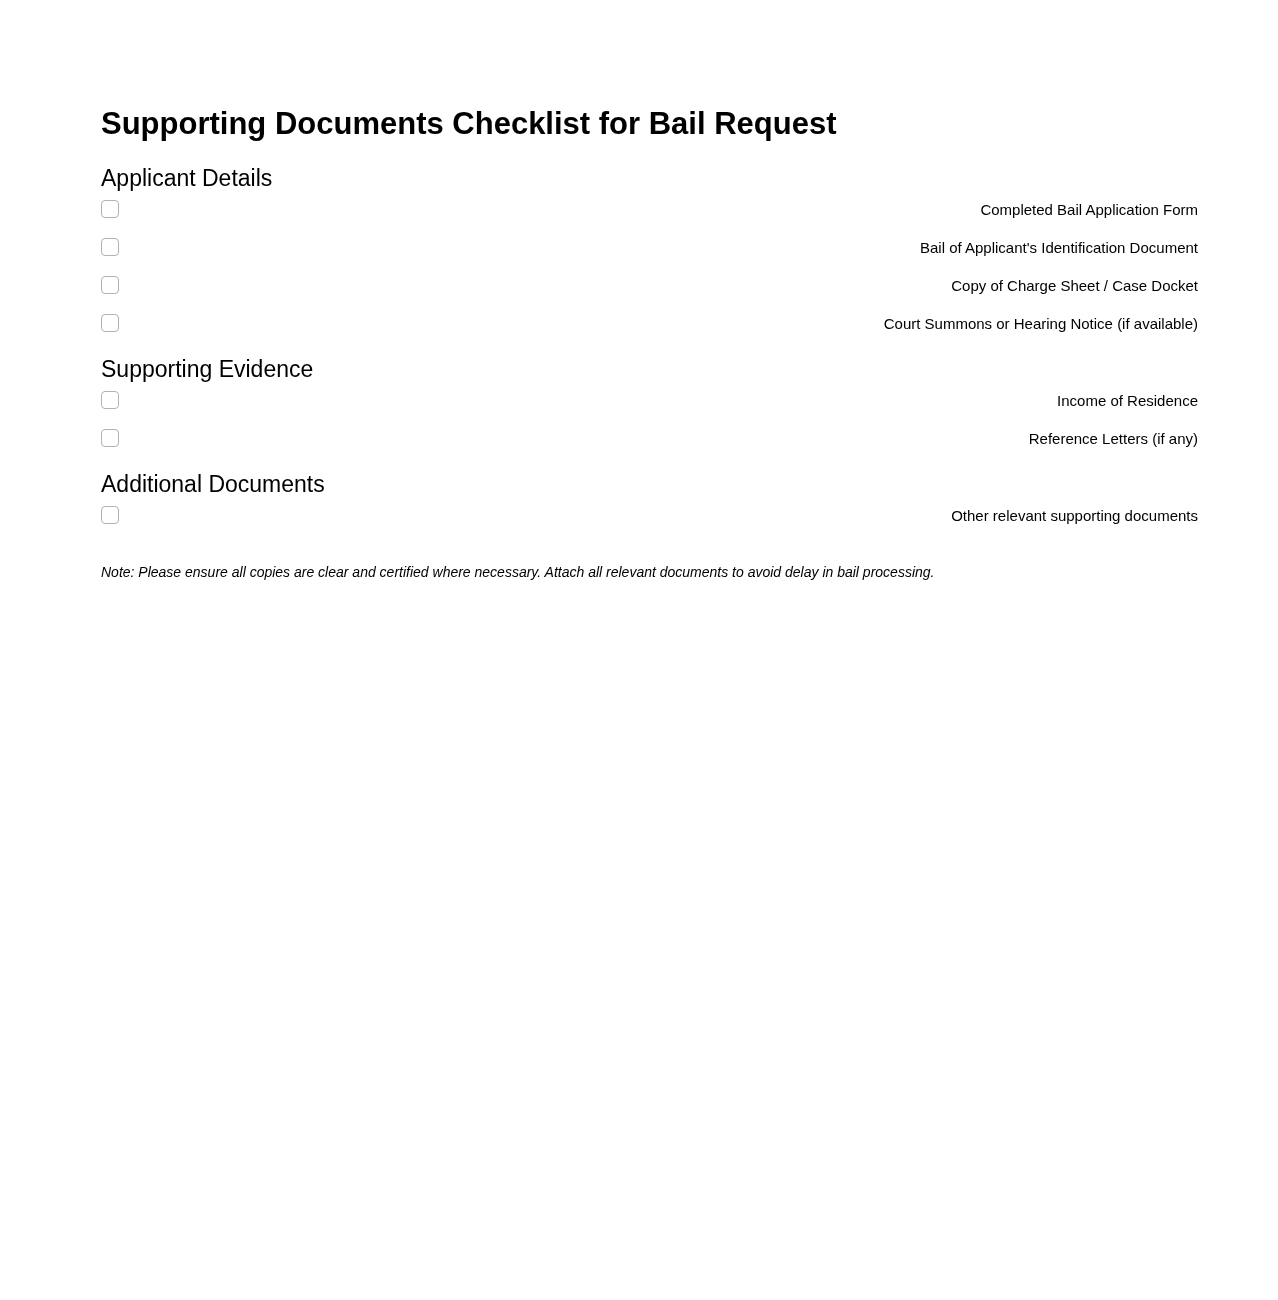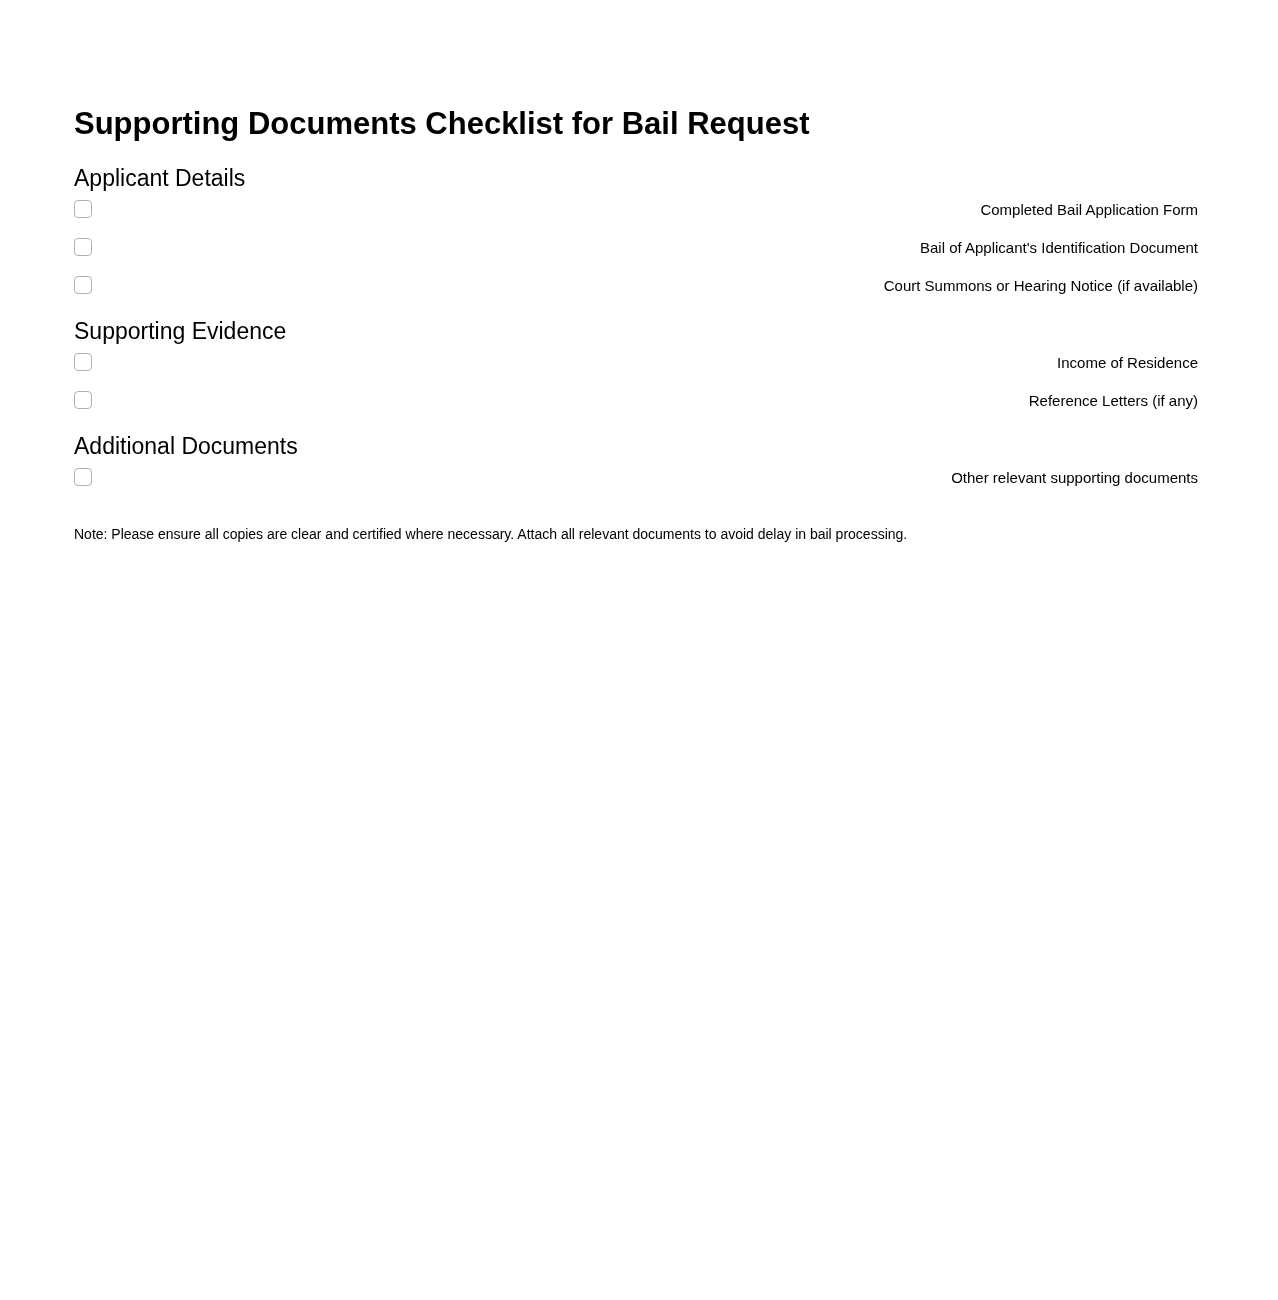--- a/index.html
+++ b/index.html
@@ -7,21 +7,21 @@
     padding: 0;
     background: #ffffff;
     font-family: "Liberation Sans", sans-serif;
     color: #000000;
   }
   .page {
     position: relative;
     width: 1278px;
     height: 1300px;
     box-sizing: border-box;
-    padding: 108px 80px 0 74px;
+    padding: 108px 80px 0 101px;
     background: #ffffff;
     overflow: hidden;
   }
   h1.doc-title {
     font-size: 31px;
     font-weight: bold;
     line-height: 1;
     margin: 0 0 28px 0;
   }
   h2.section-heading {
@@ -51,20 +51,21 @@
   }
   .item-label {
     font-size: 15px;
     line-height: 19px;
     margin-left: 15px;
   }
   p.note {
     font-size: 14px;
     line-height: 1.1;
     margin: 40px 0 0 0;
+    font-style: italic;
   }
 </style>
 </head>
 <body>
 
 <div class="page">
   <h1 class="doc-title">Supporting Documents Checklist for Bail Request</h1>
   <div id="sections">
   <section class="section">
     <h2 class="section-heading">Applicant Details</h2>
@@ -76,20 +77,24 @@
 
   <label class="item">
     <input type="checkbox" class="checkbox" style="">
     <span class="item-label">Bail of Applicant's Identification Document</span>
   </label>
 </div>
   </section>
 
   <section class="section">
     <div class="items">
+  <label class="item">
+    <input type="checkbox" class="checkbox" style="">
+    <span class="item-label">Copy of Charge Sheet / Case Docket</span>
+  </label>
 
   <label class="item">
     <input type="checkbox" class="checkbox" style="">
     <span class="item-label">Court Summons or Hearing Notice (if available)</span>
   </label>
 </div>
   </section>
 
   <section class="section">
     <h2 class="section-heading">Supporting Evidence</h2>

